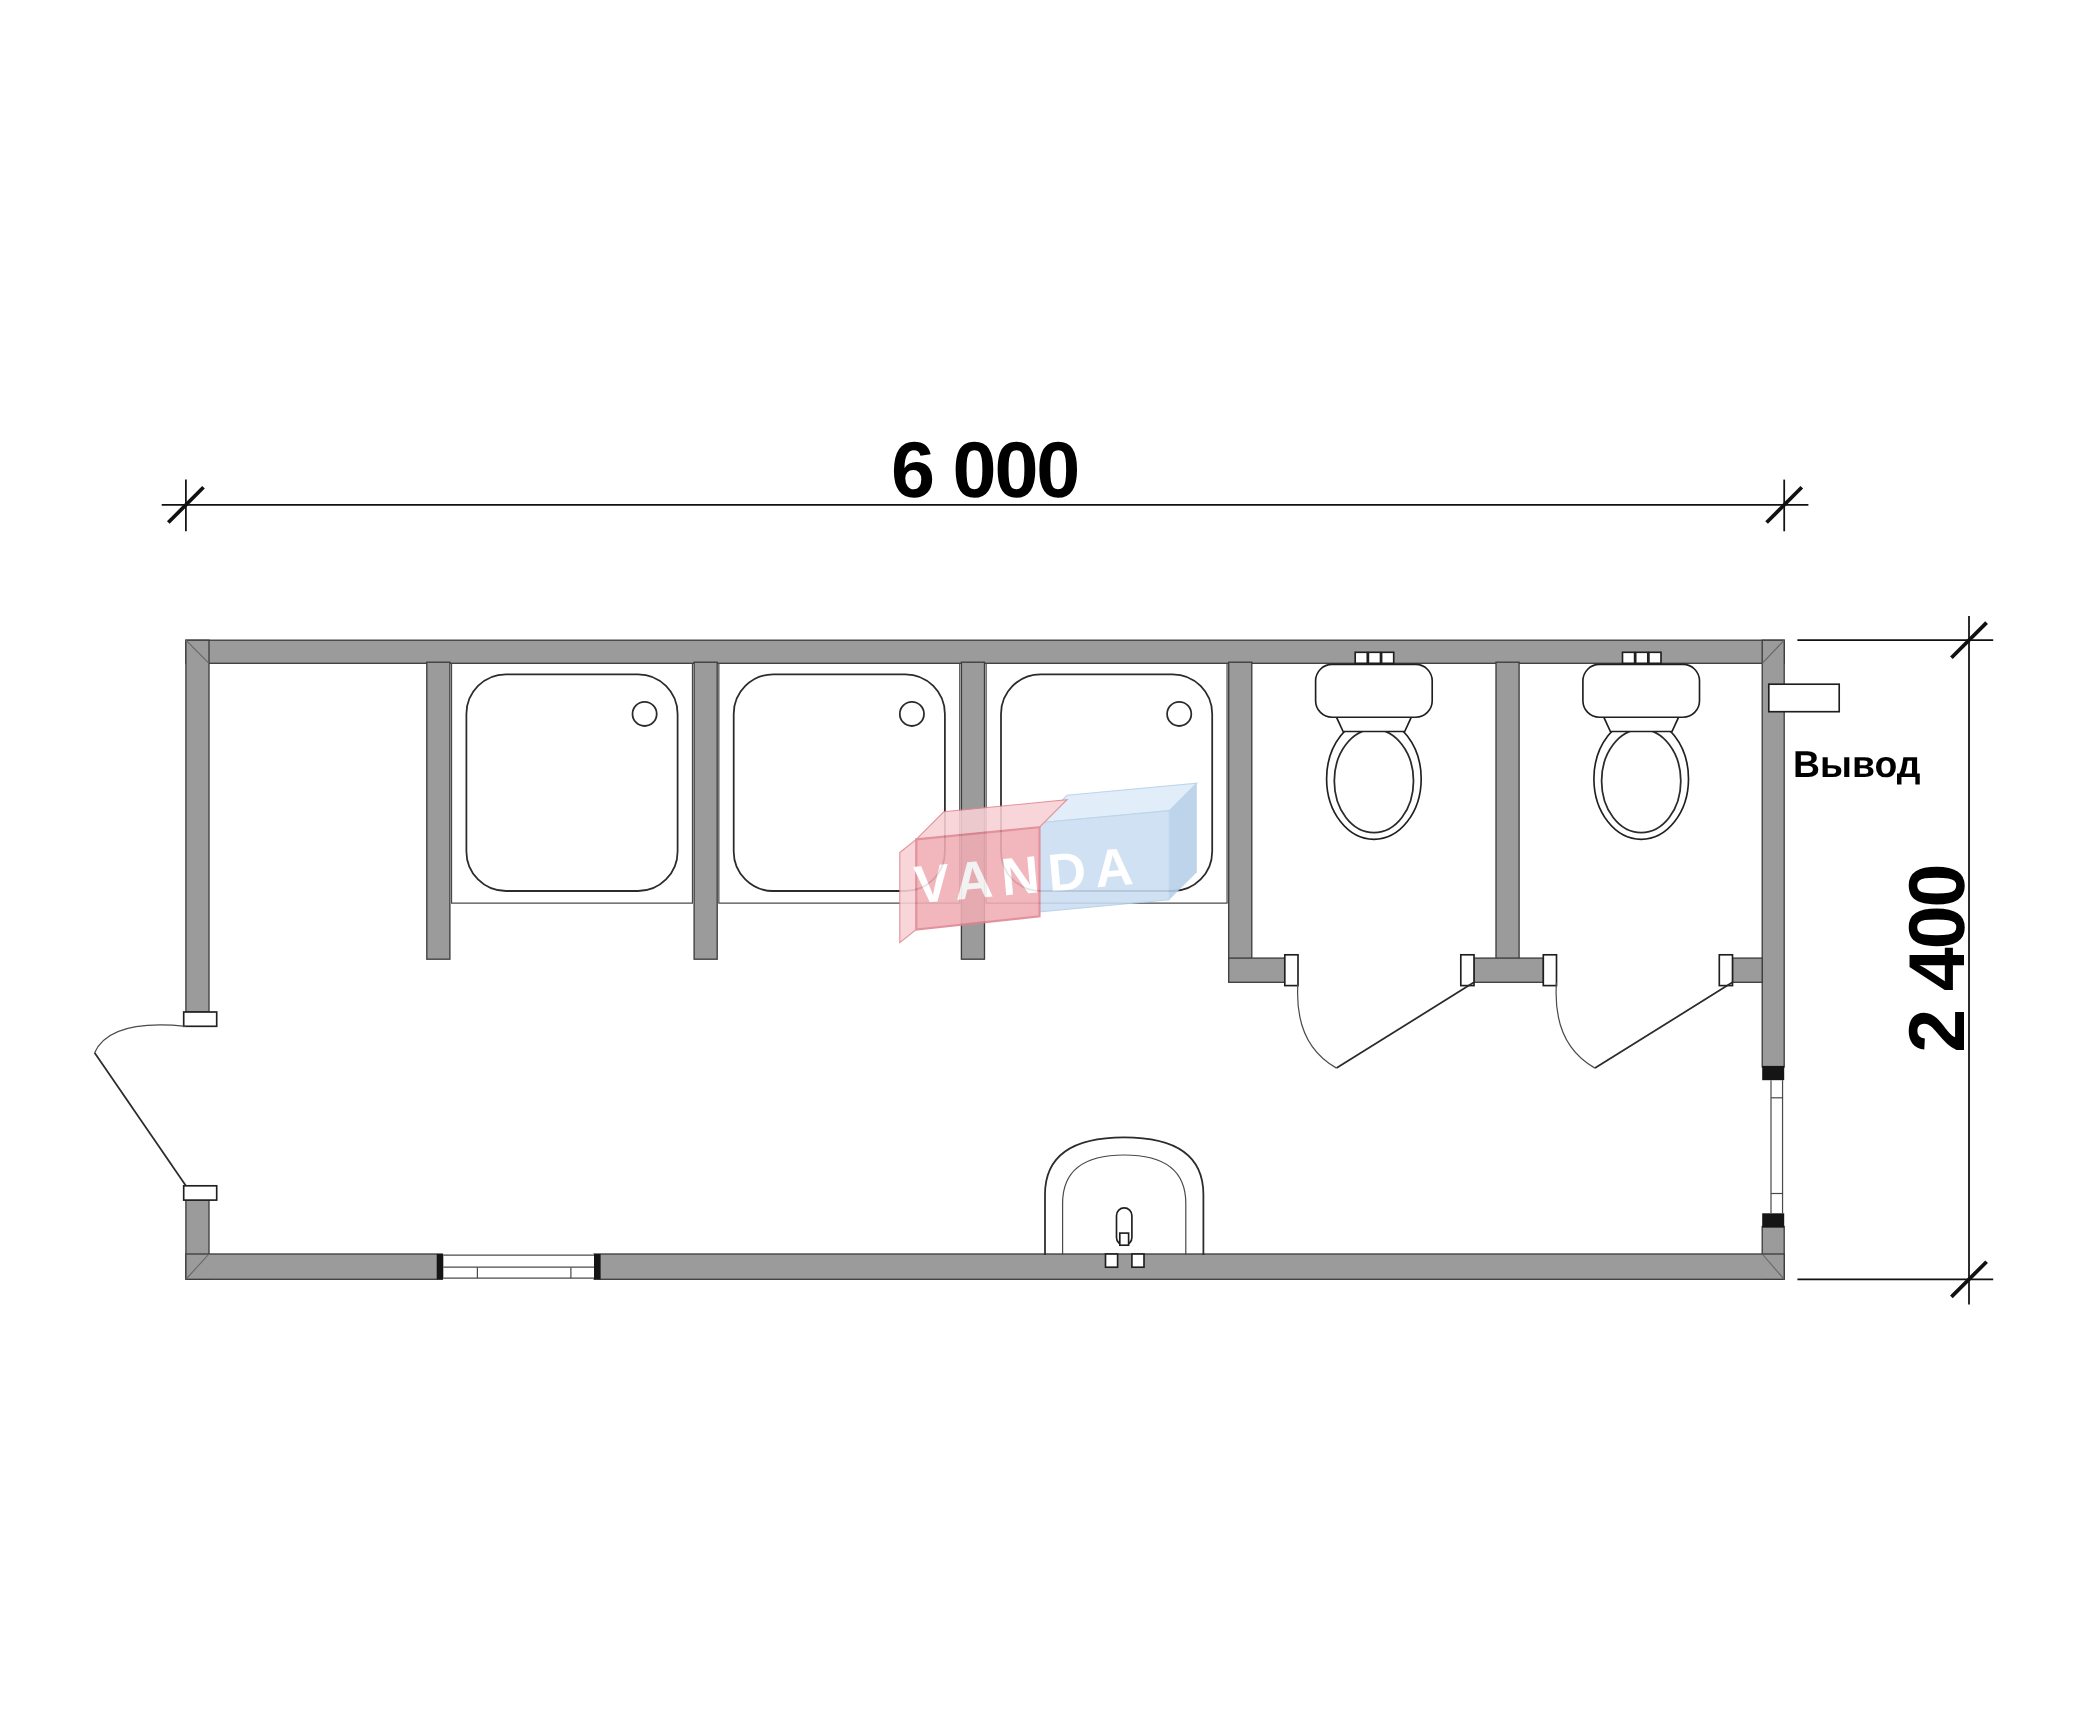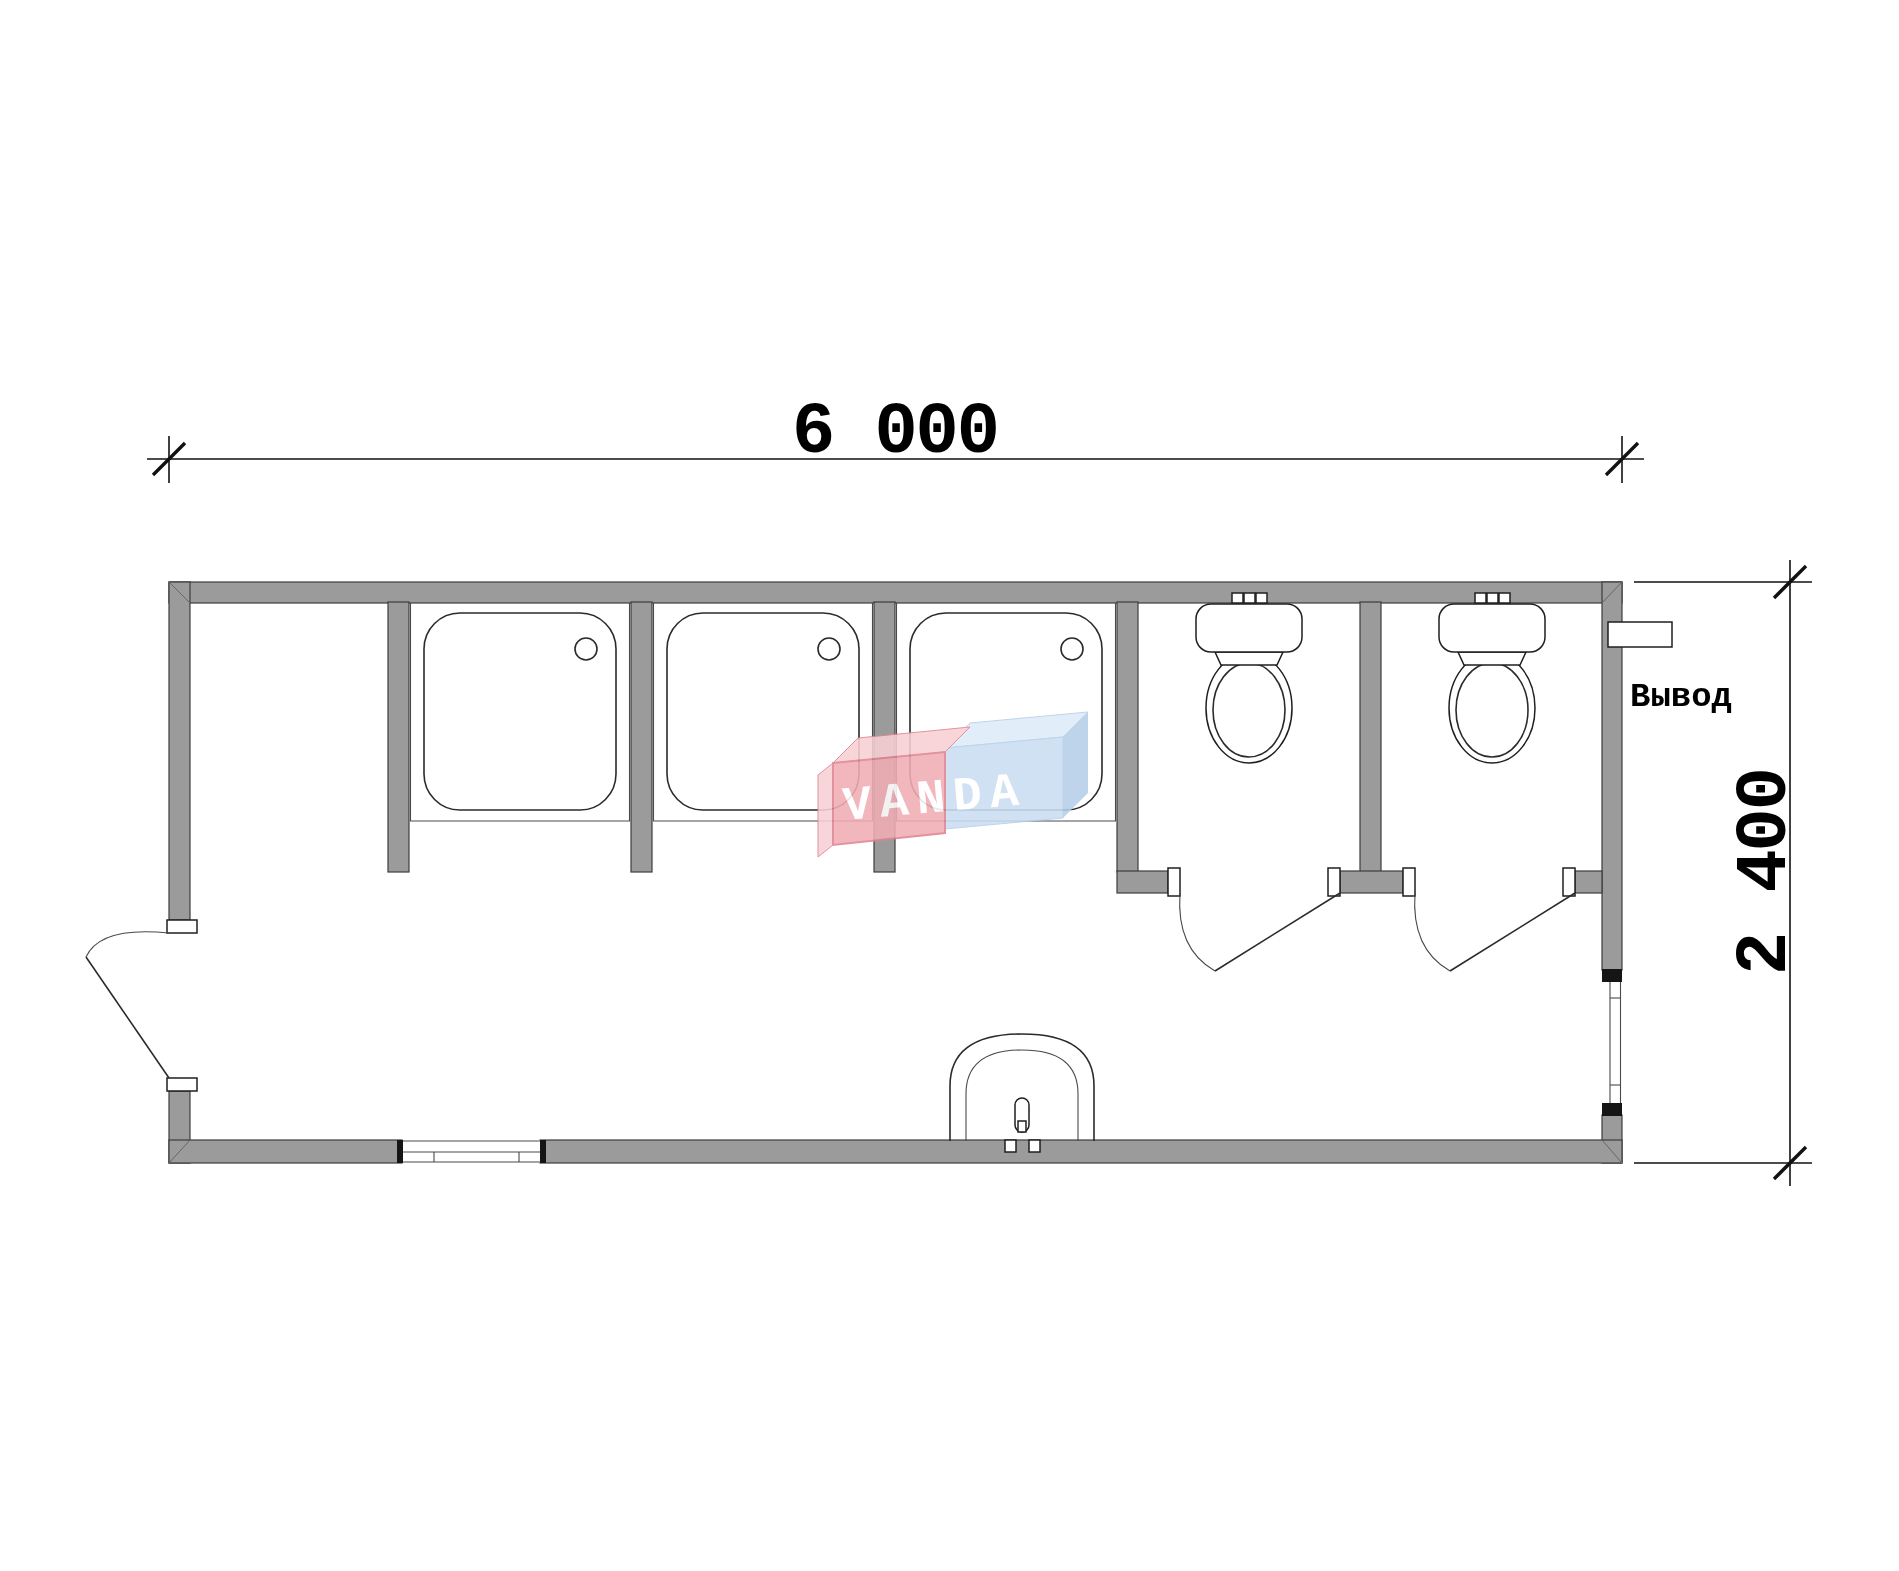--- a/index.html
+++ b/index.html
@@ -1,17 +1,17 @@
 <!DOCTYPE html>
 <html style="--paper: #ffffff; --wall: #9b9b9b; --line: #2b2b2b; --logo_red: #f1aeb5; --logo_red_top: #f8d0d4; --logo_red_stroke: #df8490; --logo_blue: #cadef2; --logo_blue_top: #ddecf9; --logo_blue_side: #b4cfe9;"><head>
 <meta charset="utf-8">
 <style>
   html,body{margin:0;padding:0;background:#fff;}
   .page{position:relative;width:1899px;height:1571px;background:var(--paper,#fff);overflow:hidden;
-        font-family:Liberation Mono, monospace;}
+        font-family:Liberation Sans, sans-serif;}
   svg{display:block}
   .wall{fill:var(--wall,#9b9b9b);stroke:#3c3c3c;stroke-width:1.2;}
   .miter{stroke:#666;stroke-width:1;}
   .blackcap{fill:#151515;stroke:none;}
   .whitefill{fill:#fff;stroke:#1f1f1f;stroke-width:1.5;}
   .fixline{fill:none;stroke:#2b2b2b;stroke-width:1.6;}
   .thinline{fill:none;stroke:#4a4a4a;stroke-width:1.1;}
   .dimline{fill:none;stroke:#111;stroke-width:1.6;}
   .dimtick{fill:none;stroke:#111;stroke-width:3.4;}
   .dimtext{font-weight:700;font-size:72px;letter-spacing:-2px;fill:#000;}

